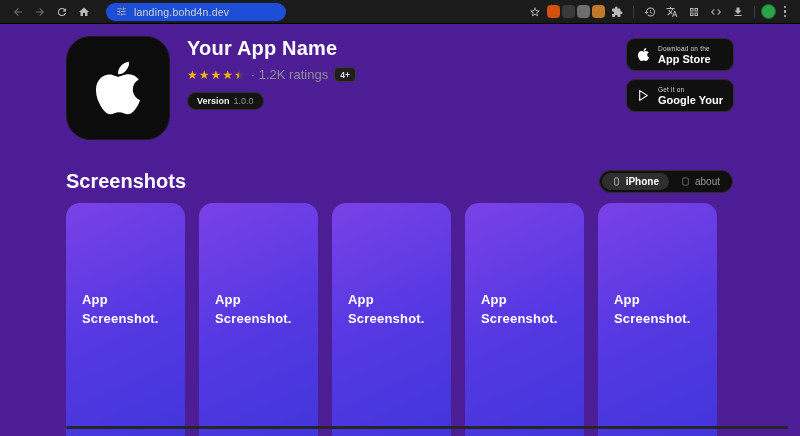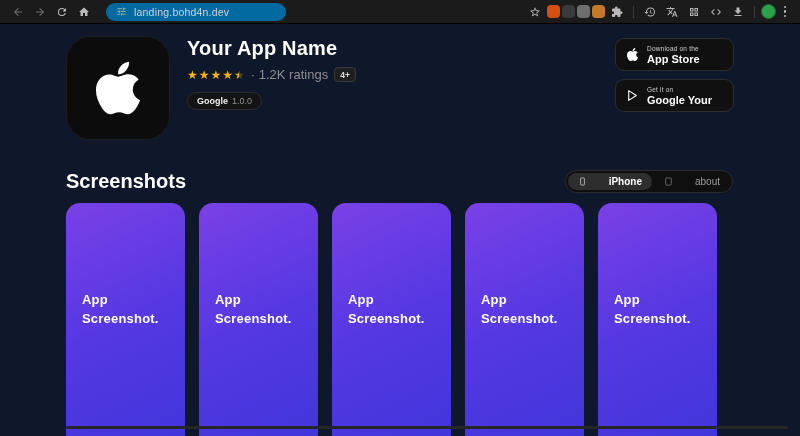--- a/index.html
+++ b/index.html
@@ -8,34 +8,34 @@
 
   
   .toolbar { position:absolute; top:0; left:0; width:800px; height:24px;
     background:#1b1b1b; display:flex; align-items:center; padding:0 8px; gap:2px;
     border-bottom:1px solid #000; }
   .tb-btn { width:20px; height:20px; display:flex; align-items:center; justify-content:center;
     border-radius:50%; flex:0 0 auto; }
   .tb-btn svg { width:12px; height:12px; fill:#b9b9b9; }
   .tb-btn.dim svg { fill:#6f6f6f; }
   .omnibox { display:flex; align-items:center; gap:7px; height:18px; margin-left:10px;
-    padding:0 10px; border-radius:9px; background:#0369a1; min-width:180px; }
+    padding:0 10px; border-radius:9px; background:#1d4ed8; min-width:180px; }
   .omnibox svg { width:11px; height:11px; fill:#a9a9a9; flex:0 0 auto; }
   .omnibox .url { font-size:10.5px; color:#d2d2d2; letter-spacing:.2px; white-space:nowrap; }
   .tb-spacer { flex:1; }
   .ext-dot { width:13px; height:13px; border-radius:4px; display:flex; align-items:center;
     justify-content:center; font-size:8px; }
   .sep { width:1px; height:12px; background:#3c3c3c; margin:0 4px; flex:0 0 auto; }
   .avatar { width:15px; height:15px; border-radius:50%; background:#2aa24a;
     border:1px solid #1b6b31; flex:0 0 auto; }
   .kebab { display:flex; flex-direction:column; gap:2px; align-items:center; width:14px; }
   .kebab i { width:2.5px; height:2.5px; border-radius:50%; background:#b9b9b9; display:block; }
 
   
-  .page { position:absolute; top:24px; left:0; width:800px; height:412px; background:#0f172a; }
+  .page { position:absolute; top:24px; left:0; width:800px; height:412px; background:#4c1d95; }
 
   .header { position:absolute; top:12px; left:66px; right:66px; display:flex; }
   .app-icon { width:104px; height:104px; border-radius:24px; background:#0c0c0c;
     border:1px solid #1d1d1d; display:flex; align-items:center; justify-content:center; flex:0 0 auto; }
   .app-icon svg { width:50px; height:60px; fill:#ffffff; }
 
   .app-info { margin-left:17px; padding-top:1px; width:460px; }
   .app-title { font-size:20px; font-weight:bold; color:#ffffff; letter-spacing:.2px; }
   .rating-row { display:flex; align-items:center; gap:6px; margin-top:7px; }
   .stars { display:flex; gap:1px; font-size:12px; line-height:12px; }
@@ -46,33 +46,33 @@
   .age-badge { font-size:8.5px; color:#dcdcdc; background:#1f1f1f; border:1px solid #3a3a3a;
     border-radius:4px; padding:1.5px 5px; font-weight:bold; }
   .badge-row { display:flex; gap:7px; margin-top:10px; }
   .pill { display:flex; align-items:center; gap:4px; background:#141414; border:1px solid #2d2d2d;
     border-radius:9px; padding:3px 9px; font-size:9px; white-space:nowrap; }
   .pill .lbl { color:#efefef; font-weight:bold; }
   .pill .val { color:#8f8f8f; }
   .app-desc { margin-top:13px; font-size:12px; color:#c6c6c6; line-height:21px; max-width:500px; }
 
   .store-col { margin-left:auto; display:flex; flex-direction:column; gap:8px; padding-top:2px; }
-  .store-btn { width:119px; height:33px; background:#101010; border:1px solid #2d2d2d;
+  .store-btn { width:108px; height:33px; background:#101010; border:1px solid #2d2d2d;
     border-radius:9px; display:flex; align-items:center; padding:0 10px; gap:8px; cursor:pointer; }
   .store-btn svg { width:13px; height:15px; flex:0 0 auto; }
   .store-btn .txt { display:flex; flex-direction:column; }
   .store-btn .top { font-size:6.5px; color:#cfcfcf; letter-spacing:.2px; }
   .store-btn .bottom { font-size:11px; color:#ffffff; font-weight:bold; margin-top:1px; white-space:nowrap; }
 
   .shots-head { position:absolute; top:146px; left:66px; right:67px; display:flex;
     align-items:center; justify-content:space-between; }
   .shots-title { font-size:20px; font-weight:bold; color:#ffffff; }
   .toggle { display:flex; align-items:center; background:#0f0f0f; border:1px solid #2c2c2c;
     border-radius:999px; padding:2px; gap:2px; }
-  .seg { display:flex; align-items:center; gap:22px; padding:3px 10px; border-radius:999px;
+  .seg { display:flex; align-items:center; gap:5px; padding:3px 10px; border-radius:999px;
     font-size:10px; color:#9a9a9a; cursor:pointer; }
   .seg svg { width:9px; height:11px; stroke:#9a9a9a; fill:none; stroke-width:1.6; }
   .seg.active { background:#2e2e2e; color:#ffffff; font-weight:bold; }
   .seg.active svg { stroke:#ffffff; }
 
   .cards { position:absolute; top:179px; left:66px; display:flex; gap:14px; }
   .card { width:119px; height:272px; border-radius:14px; cursor:pointer;
     background:linear-gradient(155deg,#7a41e6 0%,#5538e2 45%,#3c35d9 100%);
     position:relative; overflow:hidden; }
   .card .caption { position:absolute; left:16px; top:87px; font-size:13px; font-weight:bold;
@@ -183,21 +183,21 @@
             <span class="star">★</span>
             <span class="star">★</span>
             <span class="star half">★</span>
         </span>
         <span class="rating-text">· 1.2K ratings</span>
         <span class="age-badge">4+</span>
       </div>
 
       <div class="badge-row">
         <span class="pill">
-          <span class="lbl">Google</span>
+          <span class="lbl">Version</span>
           <span class="val">1.0.0</span>
         </span>
       </div>
 
     </div>
 
     <div class="store-col">
       <div class="store-btn">
         <svg viewBox="0 0 384 512" fill="#ffffff">
             <path d="M318.7 268.7c-.2-36.7 16.4-64.4 50-84.8-18.8-26.9-47.2-41.7-84.7-44.6-35.5-2.7-74.3 20.7-88.5 20.7-15 0-49.4-19.7-76.4-19.7C63.3 141.2 4 184.8 4 273.5q0 39.3 14.4 81.2c12.8 36.7 59 126.7 107.2 125.2 25.2-.6 43-17.9 75.8-17.9 31.8 0 48.3 17.9 76.4 17.9 48.6-.7 90.4-82.5 102.6-119.3-65.2-30.7-61.7-90-61.7-91.9zm-56.6-164.2c27.3-32.4 24.8-61.9 24-72.5-24.1 1.4-52 16.4-67.9 34.9-17.5 19.8-27.8 44.3-25.6 71.9 26.1 2 49.9-11.4 69.5-34.3z"></path>

